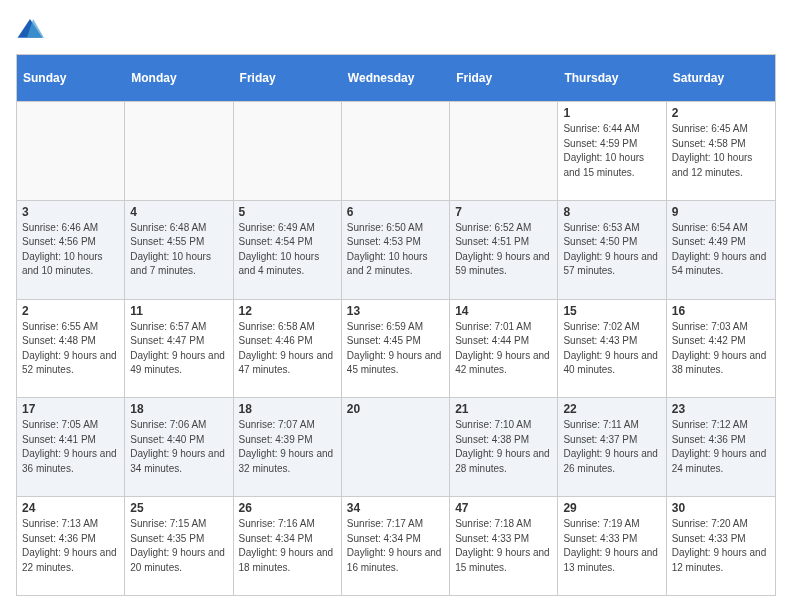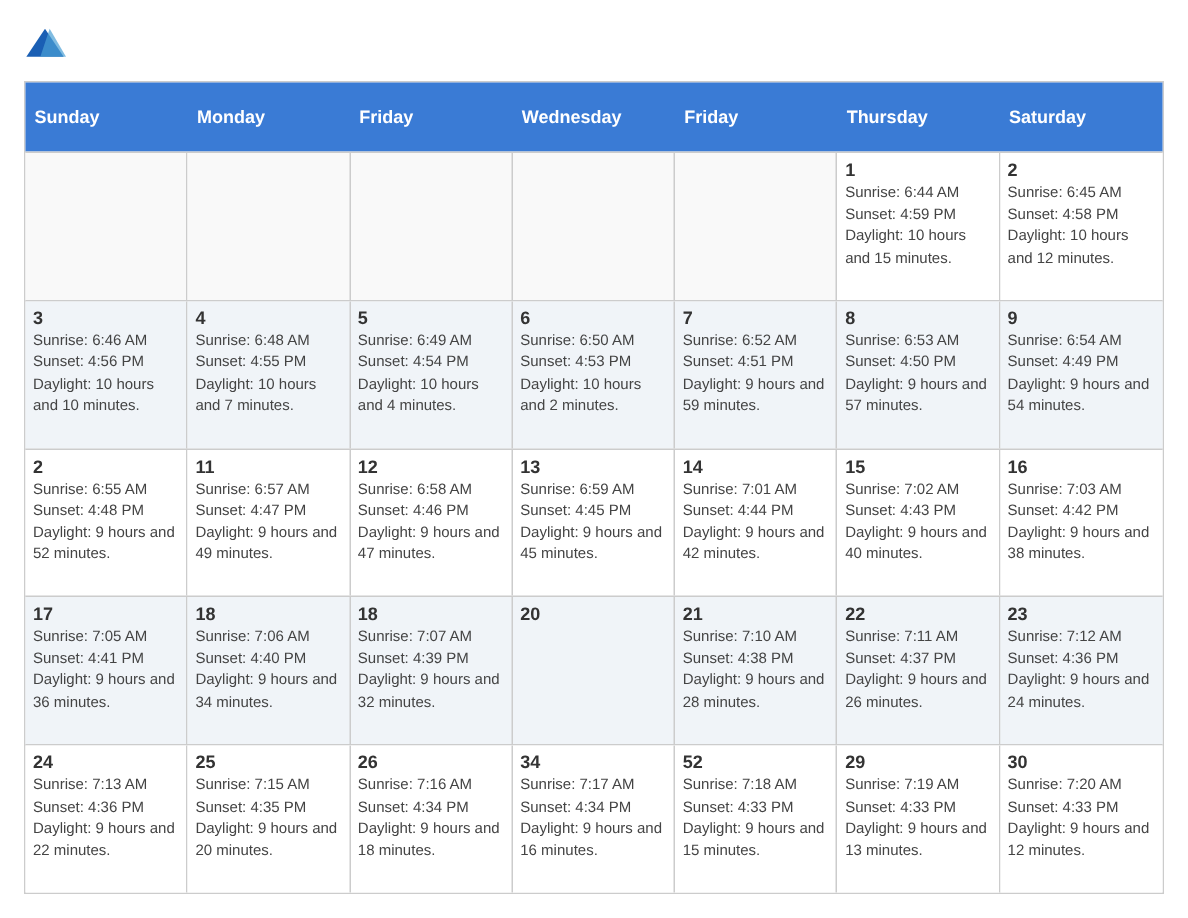--- a/index.html
+++ b/index.html
@@ -329,21 +329,21 @@
 and 18 minutes.</div>
           </div>
           <div class="cal-cell">
             <span class="day-num">34</span>
             <div class="cell-info">Sunrise: 7:17 AM
 Sunset: 4:34 PM
 Daylight: 9 hours
 and 16 minutes.</div>
           </div>
           <div class="cal-cell">
-            <span class="day-num">52</span>
+            <span class="day-num">47</span>
             <div class="cell-info">Sunrise: 7:18 AM
 Sunset: 4:33 PM
 Daylight: 9 hours
 and 15 minutes.</div>
           </div>
           <div class="cal-cell">
             <span class="day-num">29</span>
             <div class="cell-info">Sunrise: 7:19 AM
 Sunset: 4:33 PM
 Daylight: 9 hours

